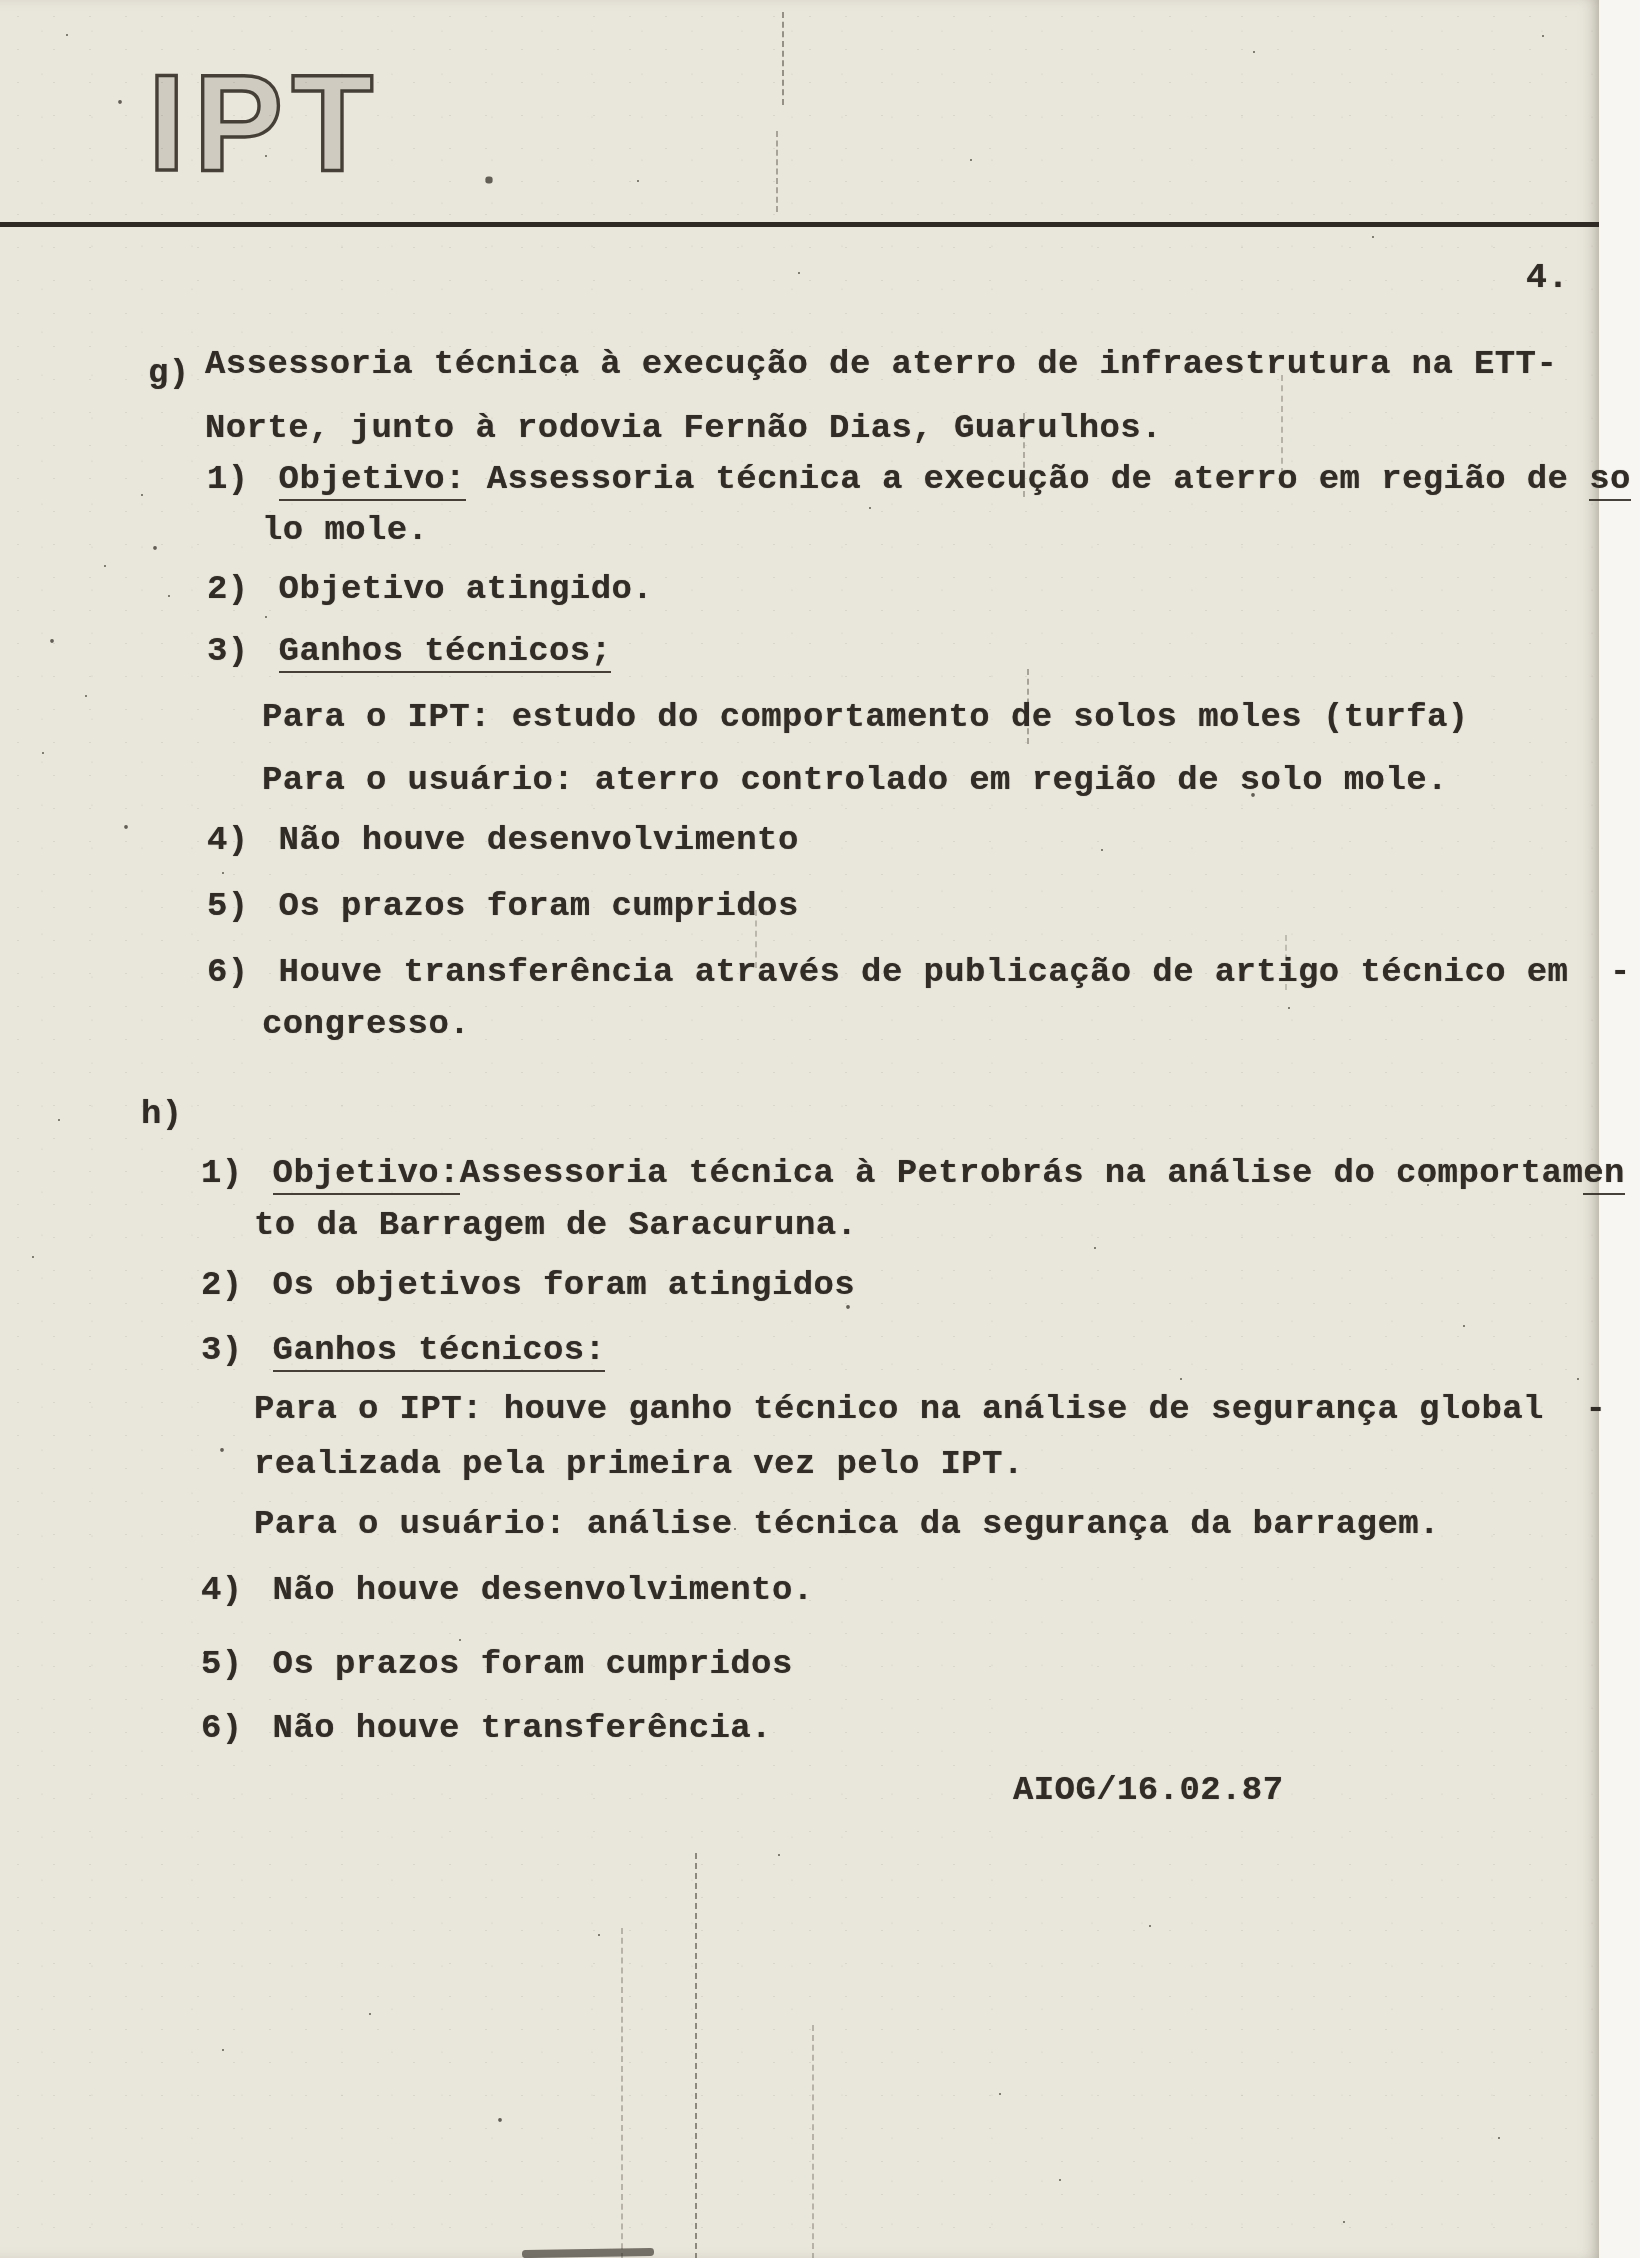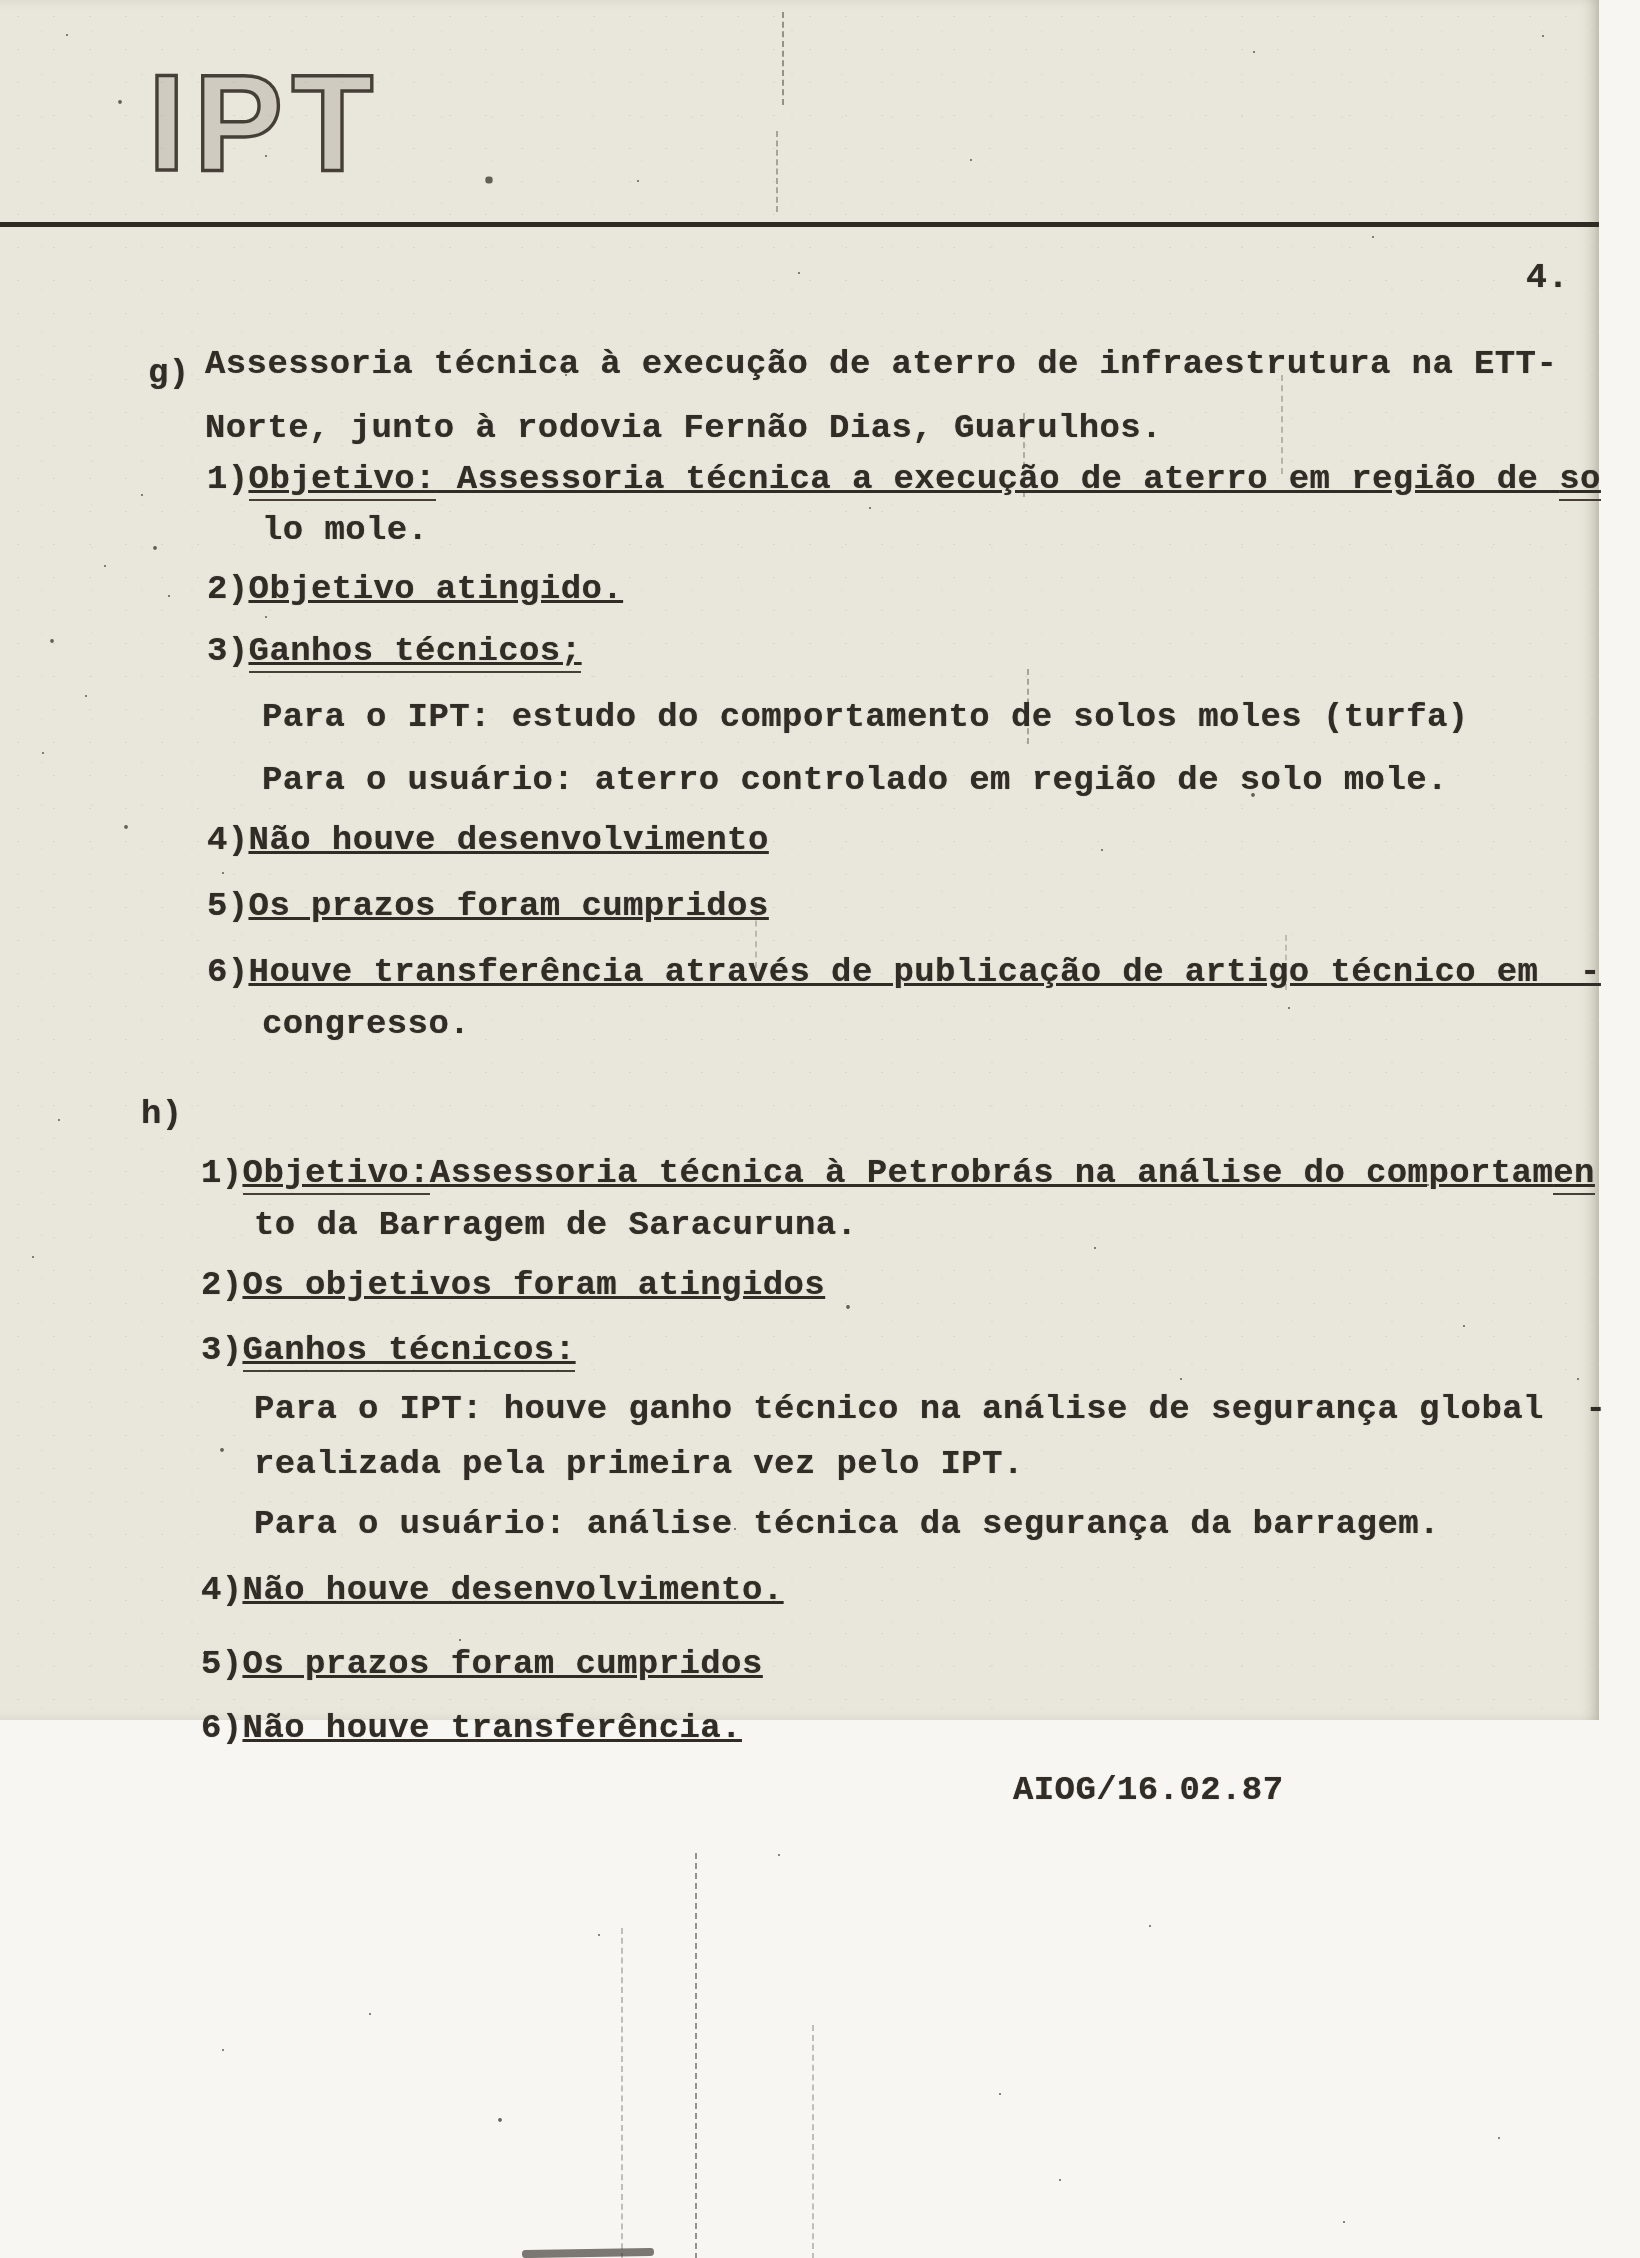--- a/index.html
+++ b/index.html
@@ -3,21 +3,21 @@
 <meta charset="utf-8">
 <style>
   html,body{margin:0;padding:0;}
   body{
     width:1641px;height:2258px;
     background:#f7f6f2;
     font-family:"Liberation Mono","DejaVu Sans Mono",monospace;
   }
   .scan{position:relative;width:1641px;height:2258px;overflow:hidden;background:#f7f6f2;}
   .paper{
-    position:absolute;left:0;top:0;width:1599px;height:1720px;
+    position:absolute;left:0;top:0;width:1599px;height:2258px;
     background-color:#e9e6db;
     background-image:
       radial-gradient(rgba(120,110,92,.14) 0.9px, transparent 1.2px),
       radial-gradient(rgba(120,110,92,.09) 0.9px, transparent 1.3px);
     background-size:36px 33px, 50px 43px;
     background-position:0 0, 17px 9.7px;
     box-shadow: inset -10.6px 0 17.6px -10.6px rgba(90,84,68,.55);
   }
   .rule{position:absolute;left:0;top:222px;width:1599px;height:5.3px;background:#2f2b24;}
   .logo{
@@ -26,21 +26,21 @@
     font-size:138px;line-height:115px;font-weight:bold;letter-spacing:8.8px;
     color:rgba(48,42,34,.14);
     -webkit-text-stroke:3.5px rgba(48,42,34,.88);
     transform:scaleX(.97);transform-origin:left top;
   }
   .ln{
     position:absolute;font-size:34px;line-height:41px;letter-spacing:0.4px;
     color:#312c26;white-space:pre;font-weight:700;
     text-shadow:0 0 0.9px rgba(49,44,38,.65);
   }
-  .itx{margin-left:0;text-decoration:underline;}
+  .itx{margin-left:30px;}
   .u{border-bottom:2.6px solid rgba(45,40,32,.88);padding-bottom:0.9px;}
   .pagenum{font-size:35px;}
   .crease{position:absolute;width:0;border-left:2.6px dashed rgba(50,44,36,.9);}
   .smudge{position:absolute;left:522px;top:2249px;width:132px;height:8px;
     background:rgba(40,35,28,.6);border-radius:3.5px;transform:rotate(-1deg);}
   .speck{
     position:absolute;left:0;top:0;width:1.8px;height:1.8px;border-radius:50%;
     color:rgba(42,37,30,.7);background:transparent;
     box-shadow:
       66px 34px 0 0, 119px 101px 0 0.9px, 265px 155px 0 0, 488px 179px 0 2.6px,

